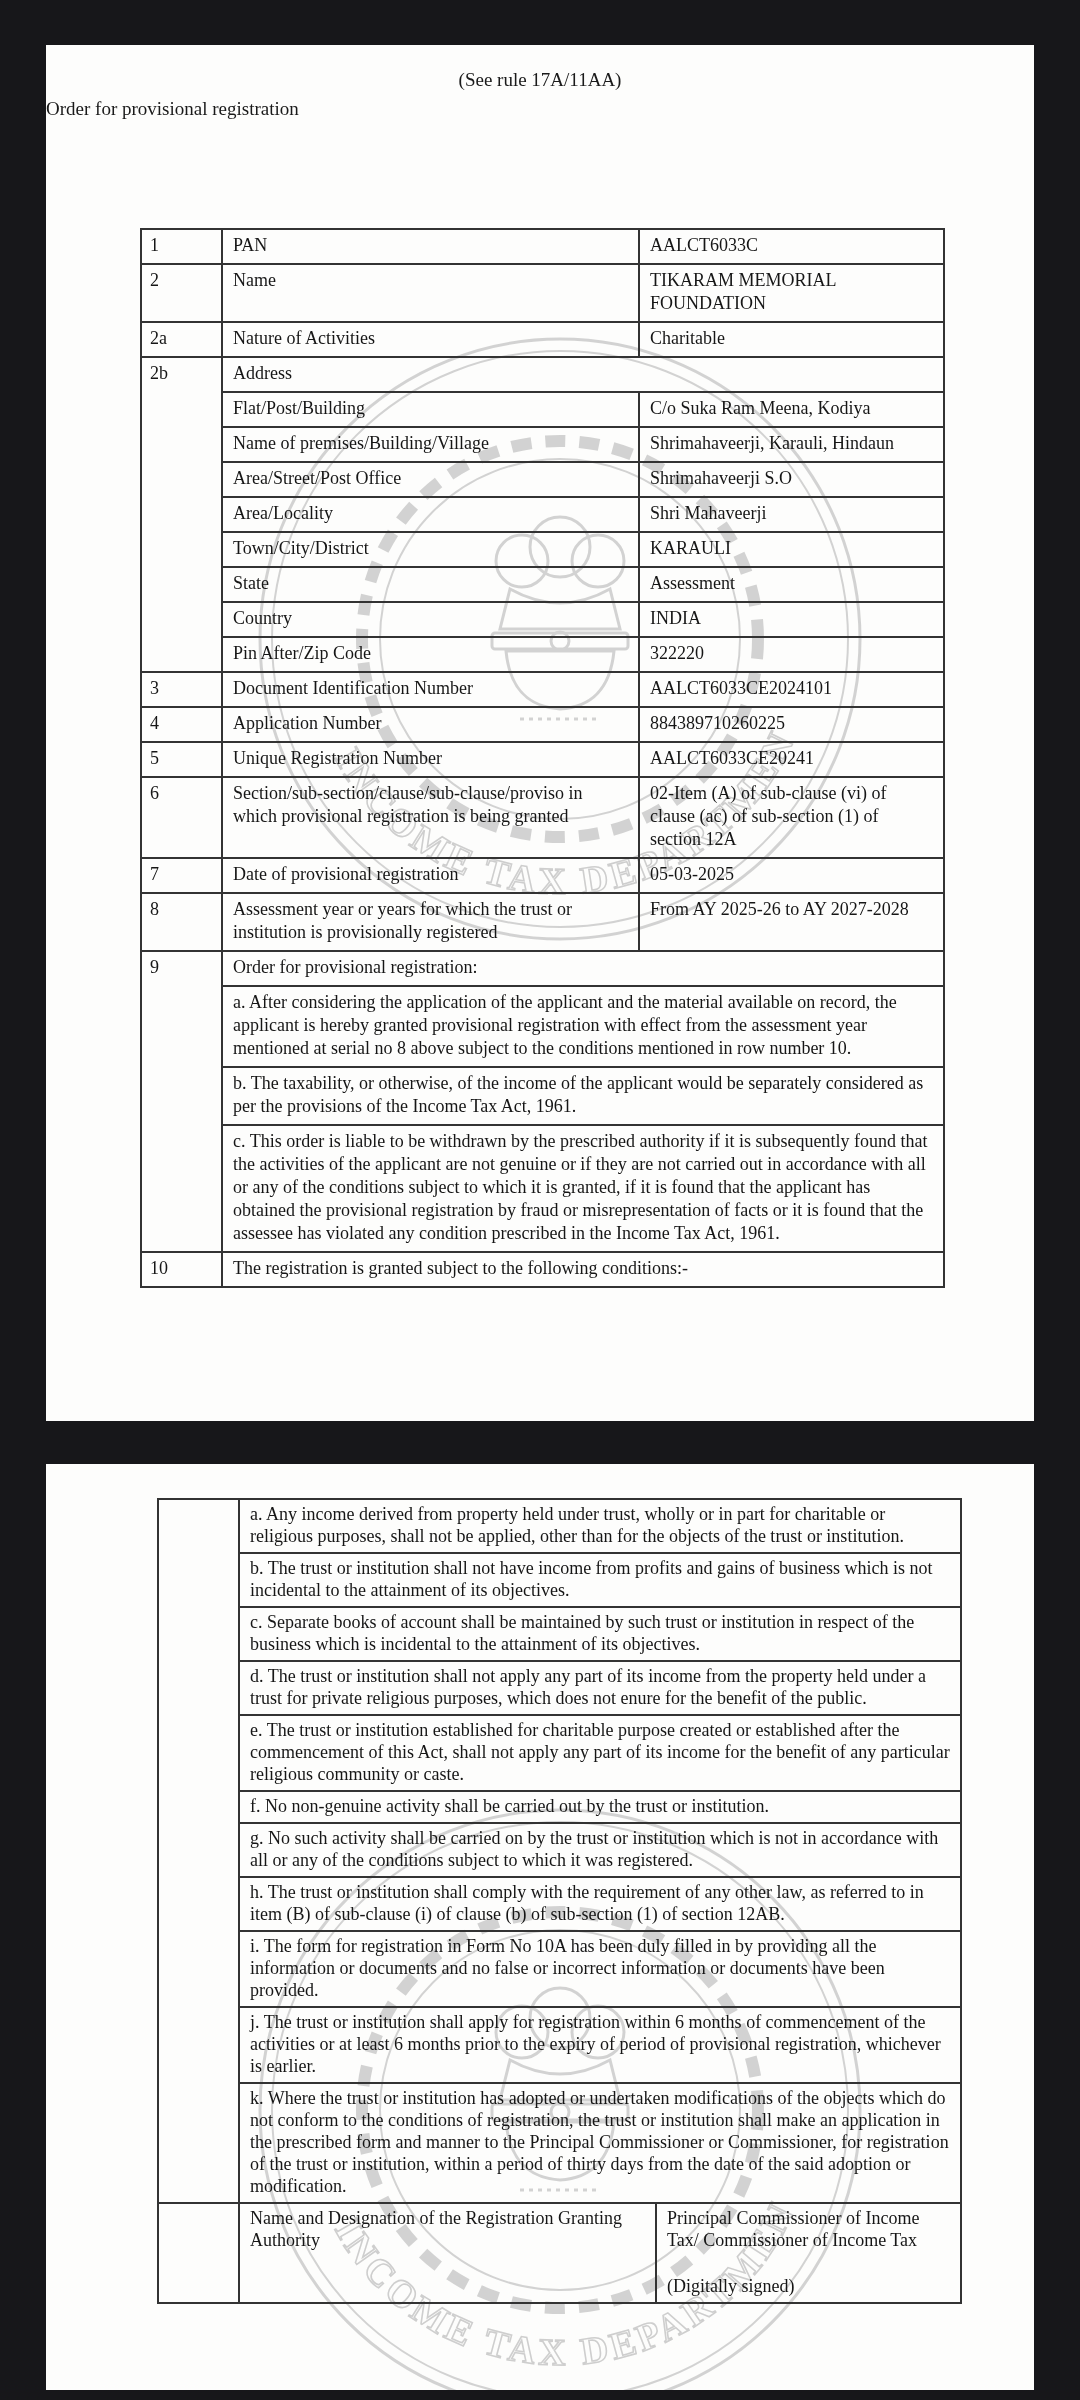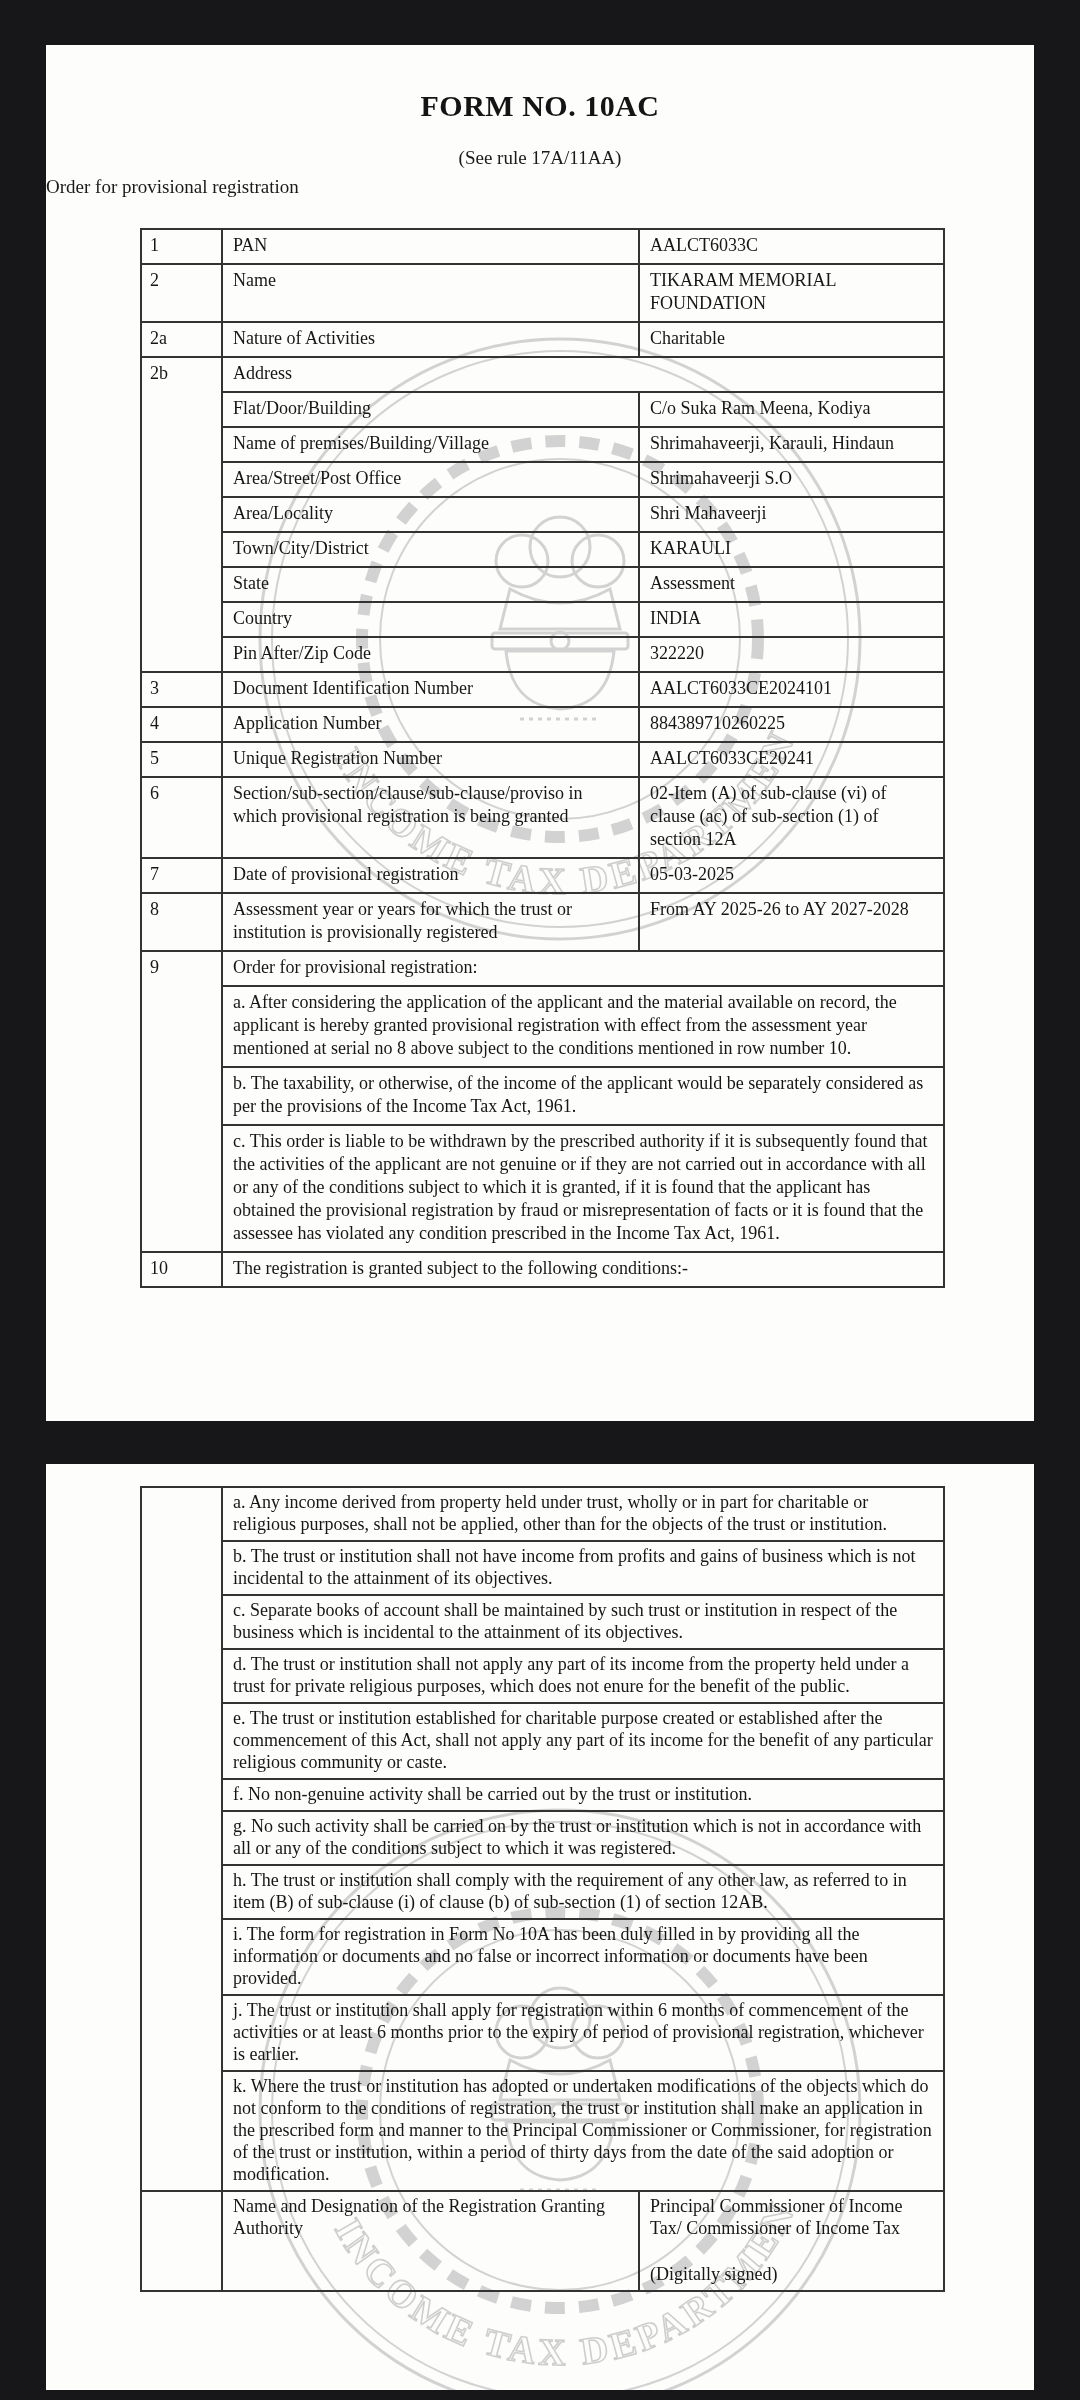--- a/index.html
+++ b/index.html
@@ -17,21 +17,21 @@
     text-align:center;margin-top:44px;font-size:30px;font-weight:bold;
     color:#141414;letter-spacing:.5px;
   }
   .doc-sub1{text-align:center;margin-top:24px;font-size:19px;color:#1a1a1a;}
   .doc-sub2{margin-top:7px;font-size:19px;color:#1a1a1a;}
   table.form-table{
     border-collapse:collapse;table-layout:fixed;
     position:absolute;left:94px;width:803px;background:transparent;
   }
   #table1{top:183px;}
-  #table2{top:22px;}
+  #table2{top:34px;margin-left:17px;}
   td{
     border:2px solid #333;vertical-align:top;
     font-size:18px;line-height:23px;color:#161616;
     padding:4px 10px 6px 10px;
     word-wrap:break-word;
   }
   #table2 td{line-height:22px;padding:3px 10px 5px 10px;}
   td.num-cell{padding-left:8px;}
   .sig-note{margin-top:24px;}
   .watermark{position:absolute;pointer-events:none;}
@@ -59,21 +59,20 @@
         <path d="M286,352 C290,392 310,408 340,410 C370,408 390,392 394,352 Z"></path>
         <line x1="300" y1="420" x2="380" y2="420" stroke-dasharray="4 5"></line>
       </g>
       <path id="arcP1" d="M 109,448 A 255,255 0 0 0 571,448" stroke="none"></path>
     </g>
     <text font-family="Liberation Serif, serif" font-size="38" font-weight="bold" letter-spacing="4" fill="none" stroke="#a9a9a9" stroke-width="1.6" opacity="0.55">
       <textPath href="#arcP1" startOffset="2%">INCOME TAX DEPARTMENT</textPath>
     </text>
   </svg>
 
-  <div class="doc-title">FORM NO. 10AC</div>
   <div class="doc-sub1">(See rule 17A/11AA)</div>
   <div class="doc-sub2">Order for provisional registration</div>
 
   <table class="form-table" id="table1">
     <colgroup>
         <col style="width:81px">
         <col style="width:417px">
         <col style="width:305px">
       </colgroup>
     <tbody id="tbody1">
@@ -96,21 +95,21 @@
           <td>Nature of Activities</td>
           <td>
             <div>Charitable</div>
           </td>
         </tr>
         <tr>
           <td class="num-cell" rowspan="9">2b</td>
           <td colspan="2">Address</td>
         </tr>
         <tr>
-          <td>Flat/Door/Building</td>
+          <td>Flat/Post/Building</td>
           <td>
             <div>C/o Suka Ram Meena, Kodiya</div>
           </td>
         </tr>
         <tr>
           <td>Name of premises/Building/Village</td>
           <td>
             <div>Shrimahaveerji, Karauli, Hindaun</div>
           </td>
         </tr>

